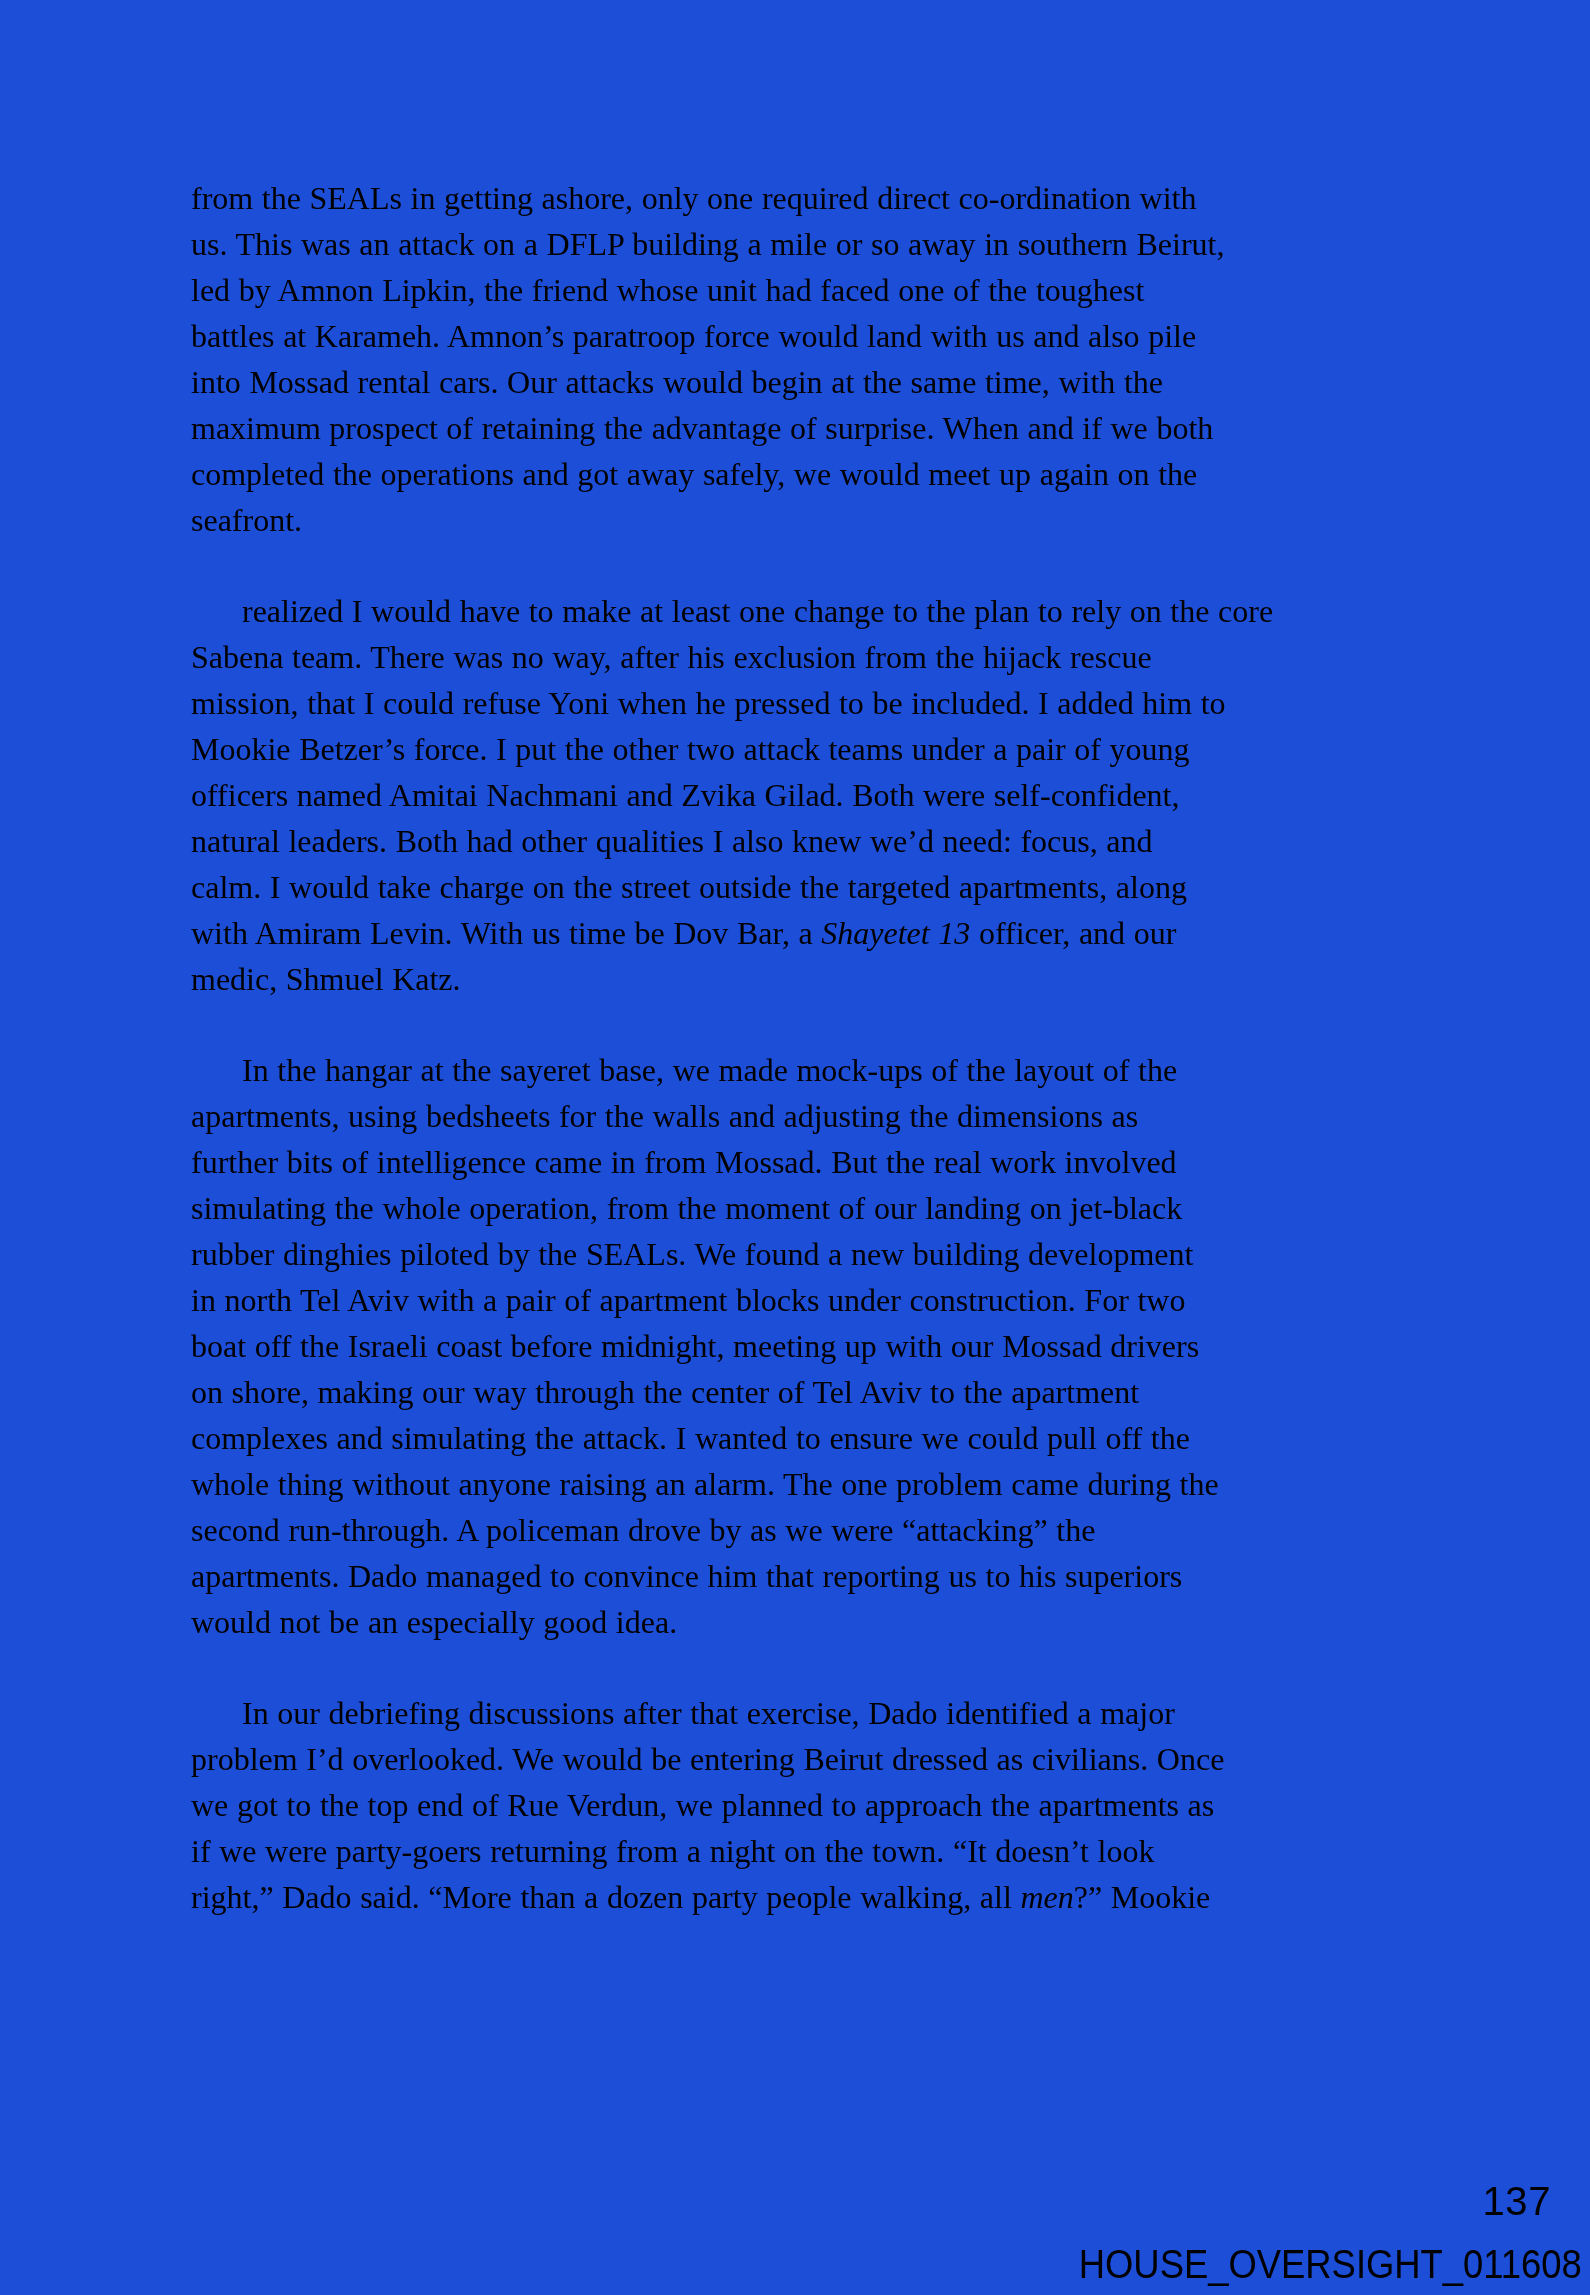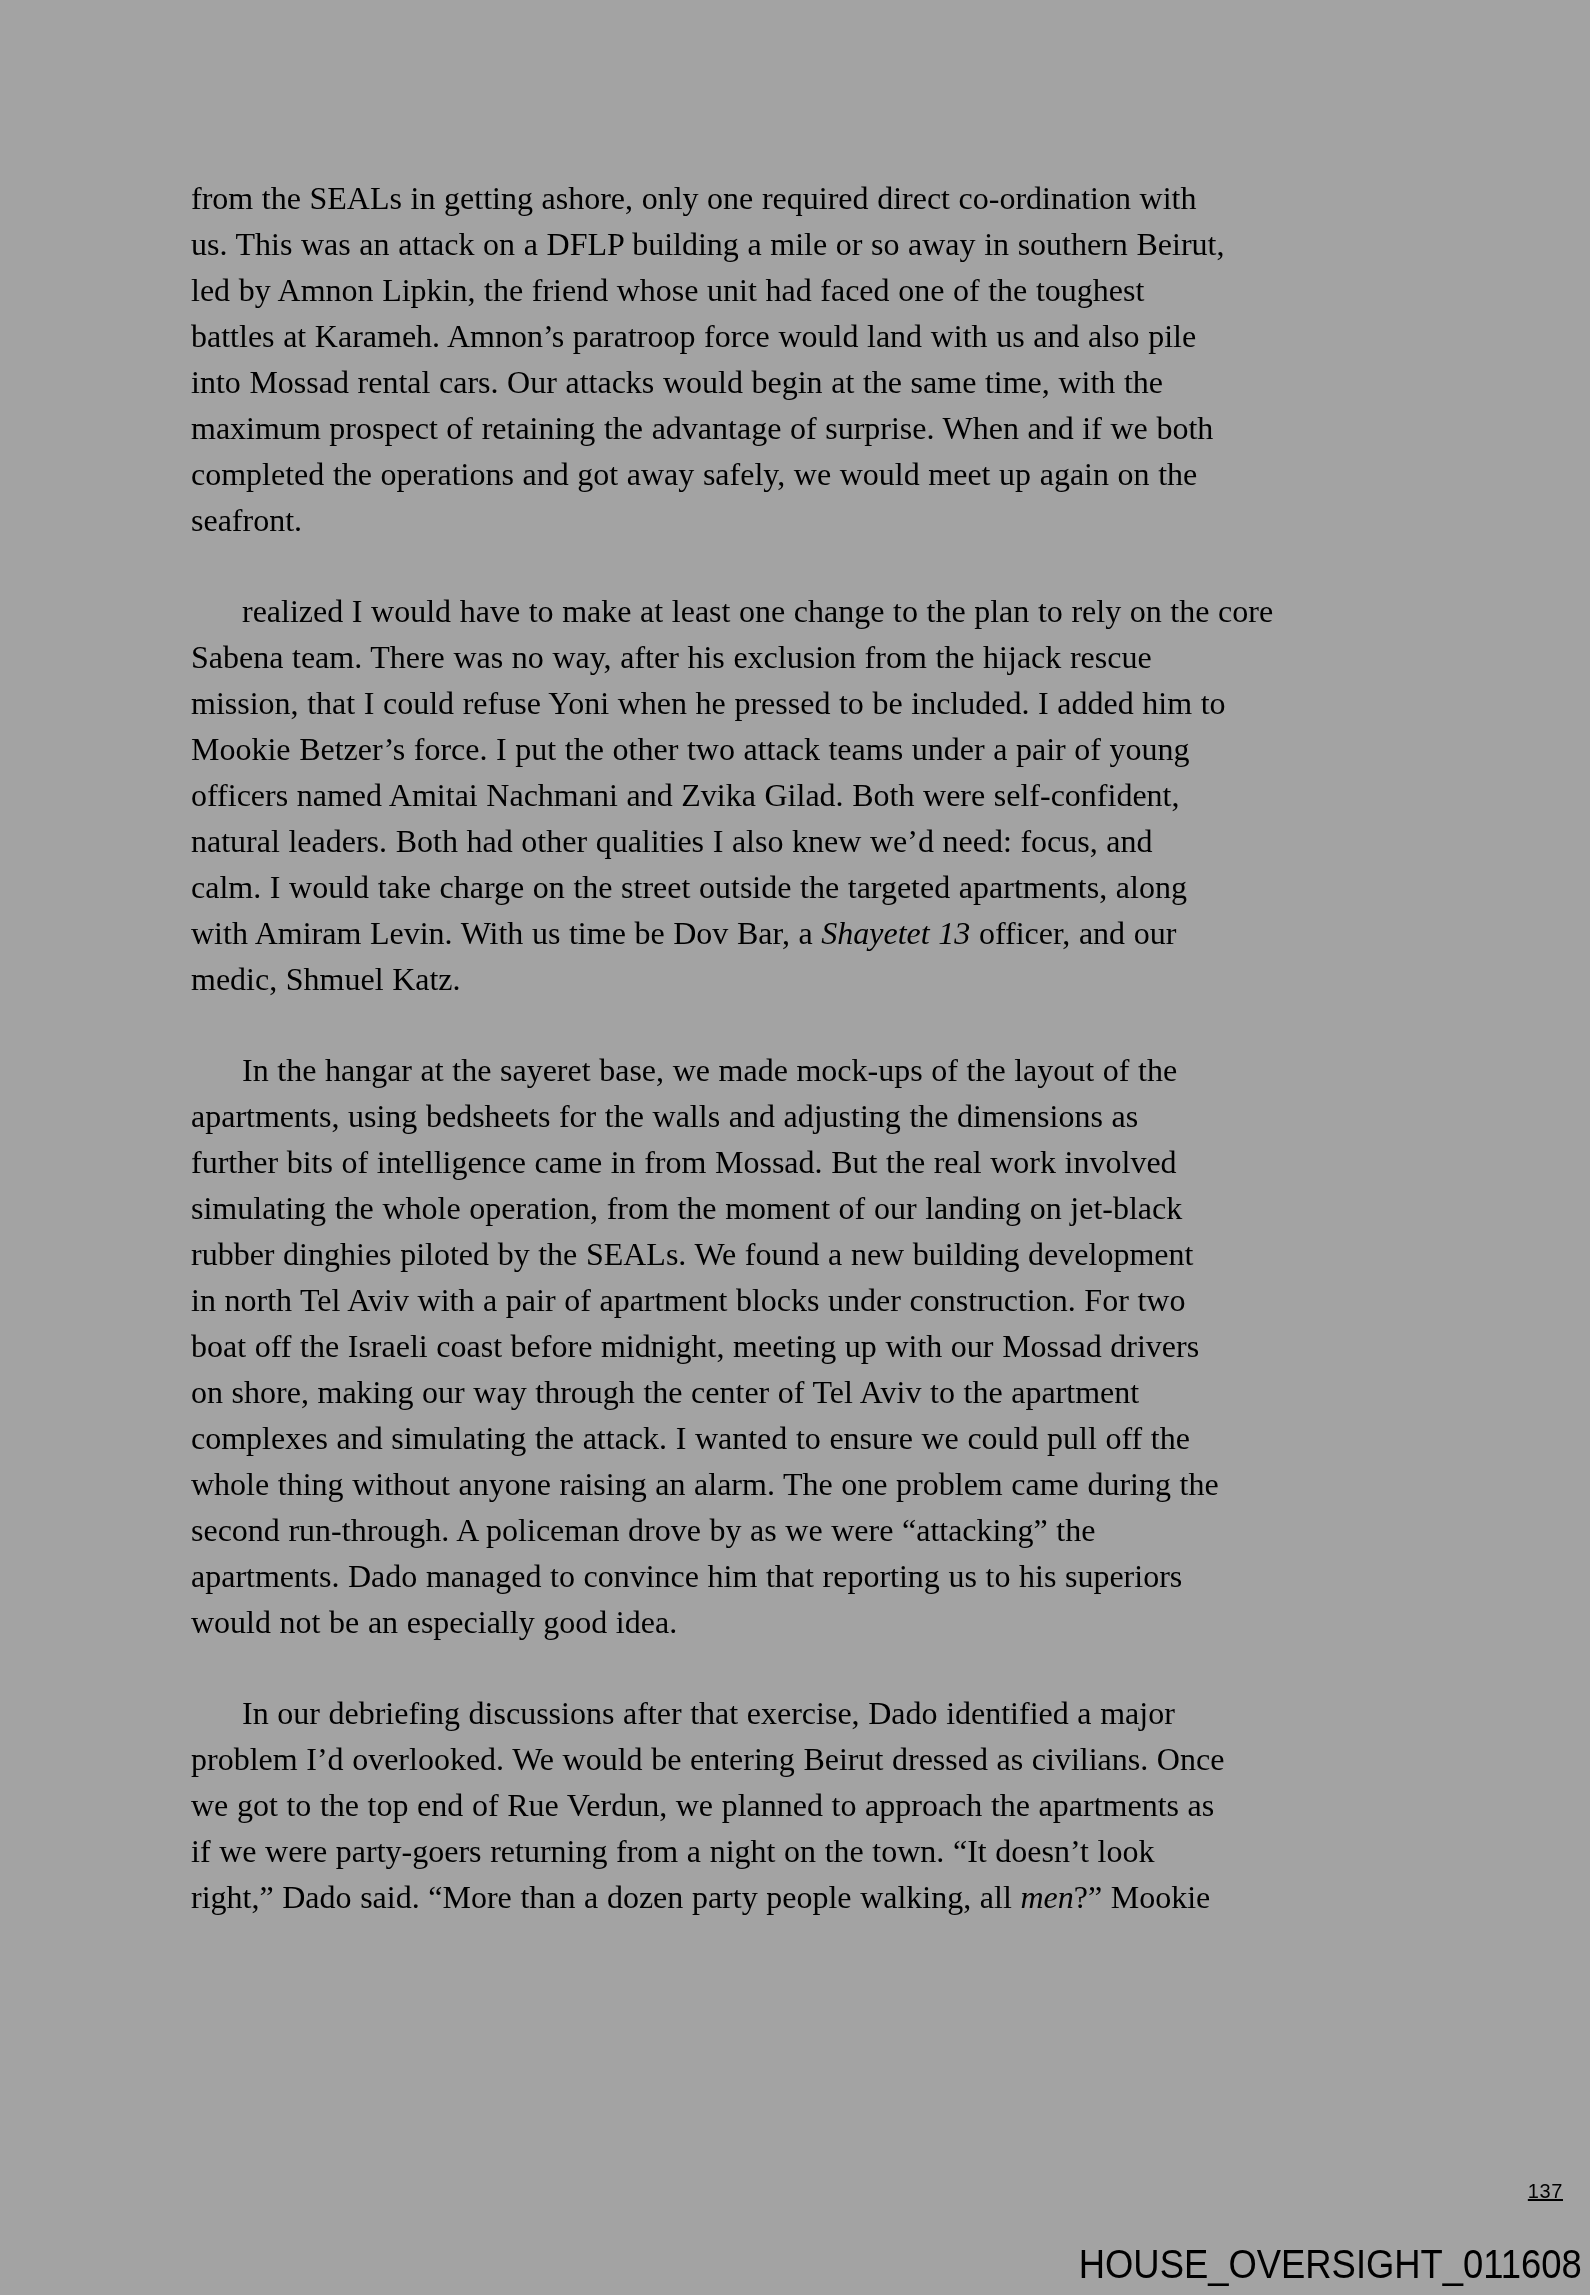--- a/index.html
+++ b/index.html
@@ -4,21 +4,21 @@
 <style>
   html, body {
     margin: 0;
     padding: 0;
     background: #ffffff;
   }
   .page {
     position: relative;
     width: 1591px;
     height: 2295px;
-    background: #a3a3a3;
+    background: #1d4ed8;
     color: #000000;
     font-family: "Liberation Serif", serif;
     overflow: hidden;
   }
   .body-text {
     position: absolute;
     left: 191px;
     top: 175px;
     width: 1229px;
     font-size: 32px;
@@ -26,26 +26,25 @@
     word-spacing: 0.6px;
   }
   .paragraph { margin: 0; }
   .paragraph + .paragraph { margin-top: 45px; }
   .paragraph.indent .line:first-child { text-indent: 51px; }
   .line { white-space: nowrap; }
   .line i { }
   .page-number {
     position: absolute;
     top: 2181px;
-    right: 28px;
+    right: 40px;
     font-family: "Liberation Sans", sans-serif;
-    font-size: 20px;
+    font-size: 40px;
     line-height: 1;
     letter-spacing: 0.6px;
-    text-decoration: underline;
   }
   .bates-stamp {
     position: absolute;
     top: 2244px;
     right: 9px;
     font-family: "Liberation Sans", sans-serif;
     font-size: 40px;
     line-height: 1;
     transform: scaleX(0.91);
     transform-origin: 100% 50%;

